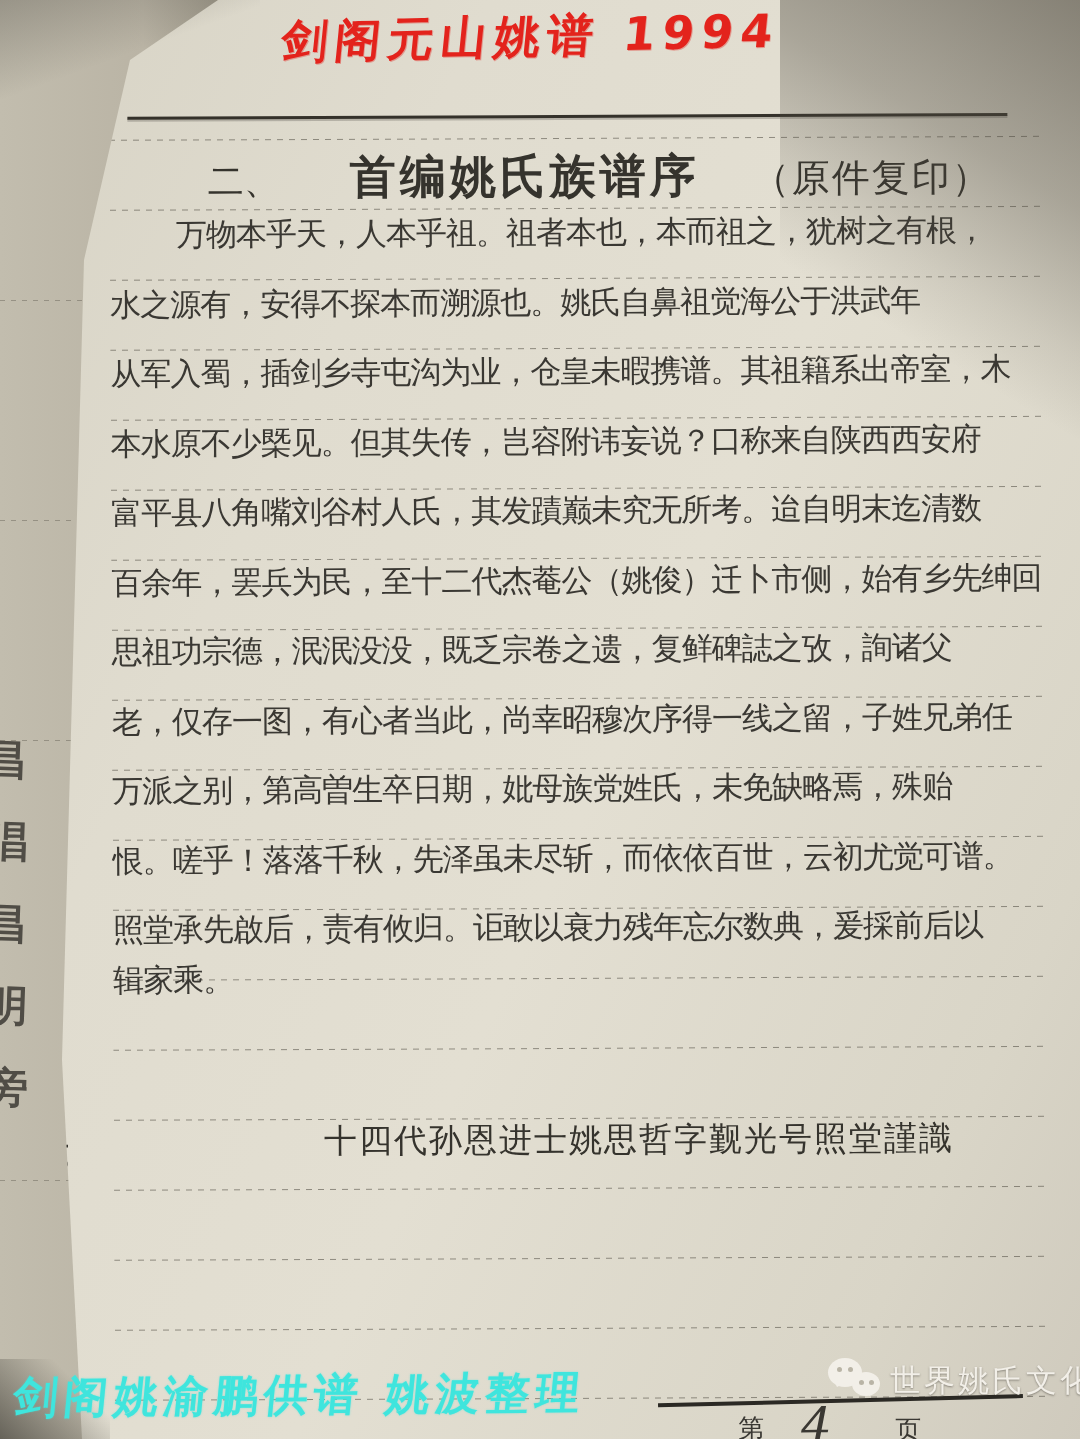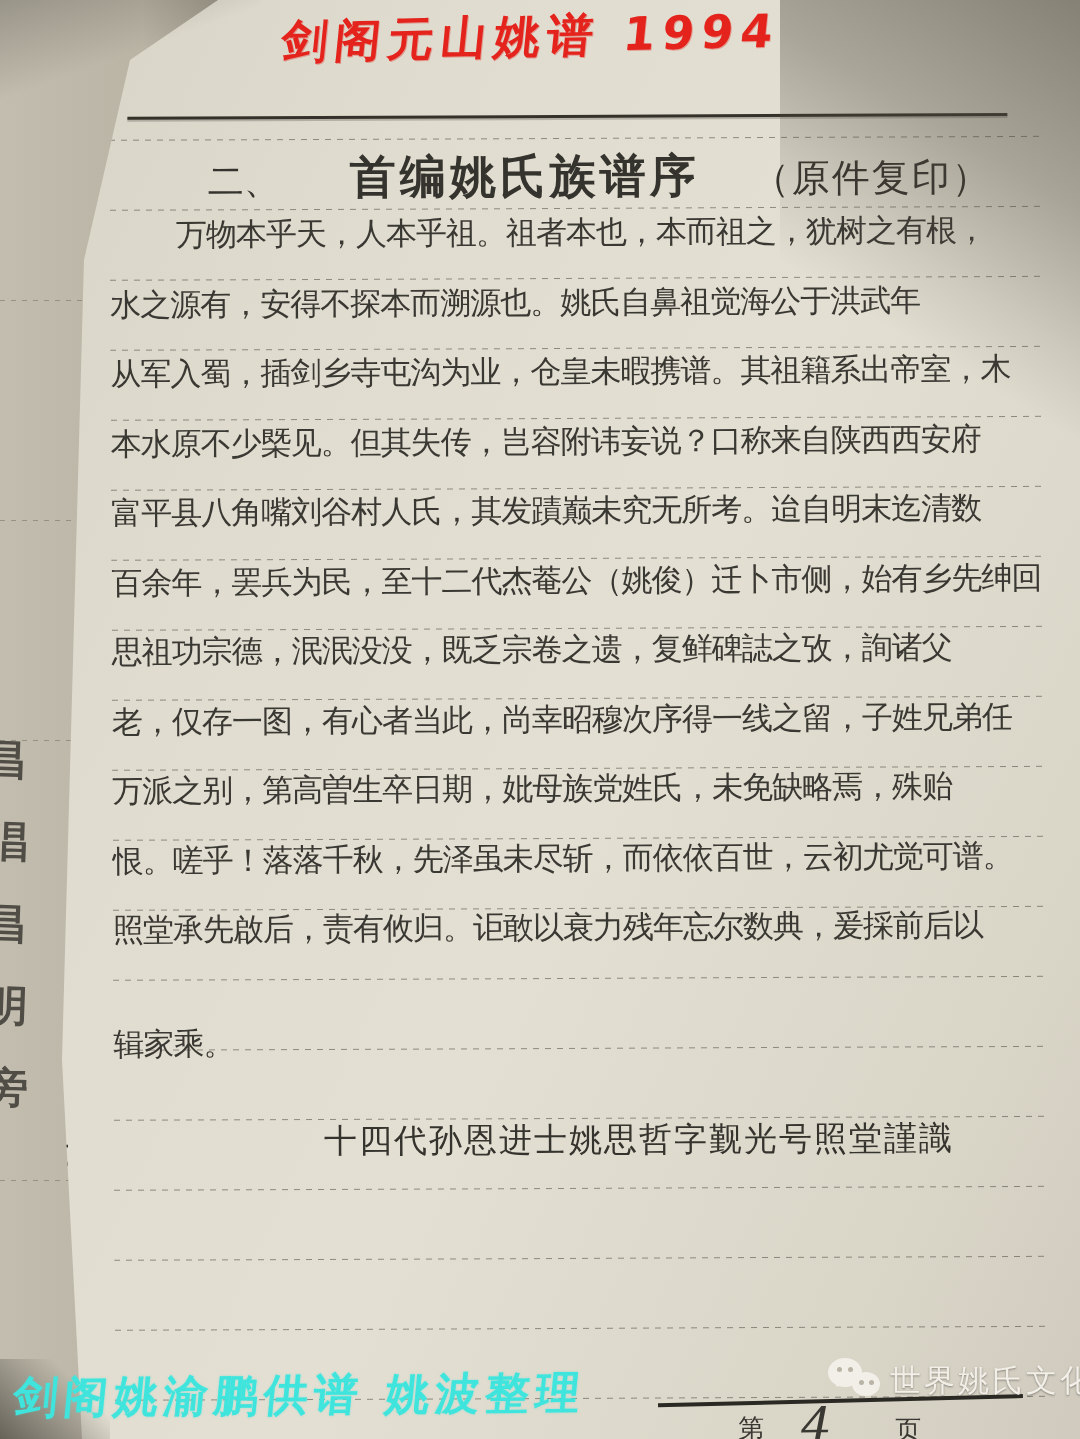--- a/index.html
+++ b/index.html
@@ -156,21 +156,21 @@
       <div class="body-line" style="top:282px">水之源有，安得不探本而溯源也。姚氏自鼻祖觉海公于洪武年</div>
       <div class="body-line" style="top:351px">从军入蜀，插剑乡寺屯沟为业，仓皇未暇携谱。其祖籍系出帝室，木</div>
       <div class="body-line" style="top:421px">本水原不少槩见。但其失传，岂容附讳妄说？口称来自陕西西安府</div>
       <div class="body-line" style="top:490px">富平县八角嘴刘谷村人氏，其发蹟巅未究无所考。迨自明末迄清数</div>
       <div class="body-line" style="top:560px">百余年，罢兵为民，至十二代杰菴公（姚俊）迁卜市侧，始有乡先绅回</div>
       <div class="body-line" style="top:629px">思祖功宗德，泯泯没没，既乏宗卷之遗，复鲜碑誌之攷，詢诸父</div>
       <div class="body-line" style="top:699px">老，仅存一图，有心者当此，尚幸昭穆次序得一线之留，子姓兄弟任</div>
       <div class="body-line" style="top:768px">万派之别，第高曽生卒日期，妣母族党姓氏，未免缺略焉，殊贻</div>
       <div class="body-line" style="top:838px">恨。嗟乎！落落千秋，先泽虽未尽斩，而依依百世，云初尤觉可谱。</div>
       <div class="body-line" style="top:907px">照堂承先啟后，责有攸归。讵敢以衰力残年忘尔数典，爰採前后以</div>
-      <div class="body-line" style="top:1022px">辑家乘。</div>
+      <div class="body-line" style="top:958px">辑家乘。</div>
 
       <div class="signature">十四代孙恩进士姚思哲字觐光号照堂謹識</div>
 
       <div class="spine-code">cb099.5.8611</div>
 
       <div class="footer-line"></div>
       <div class="footer">
         <span class="f-prefix">第</span>
         <span class="f-num">4</span>
         <span class="f-suffix">页</span>

